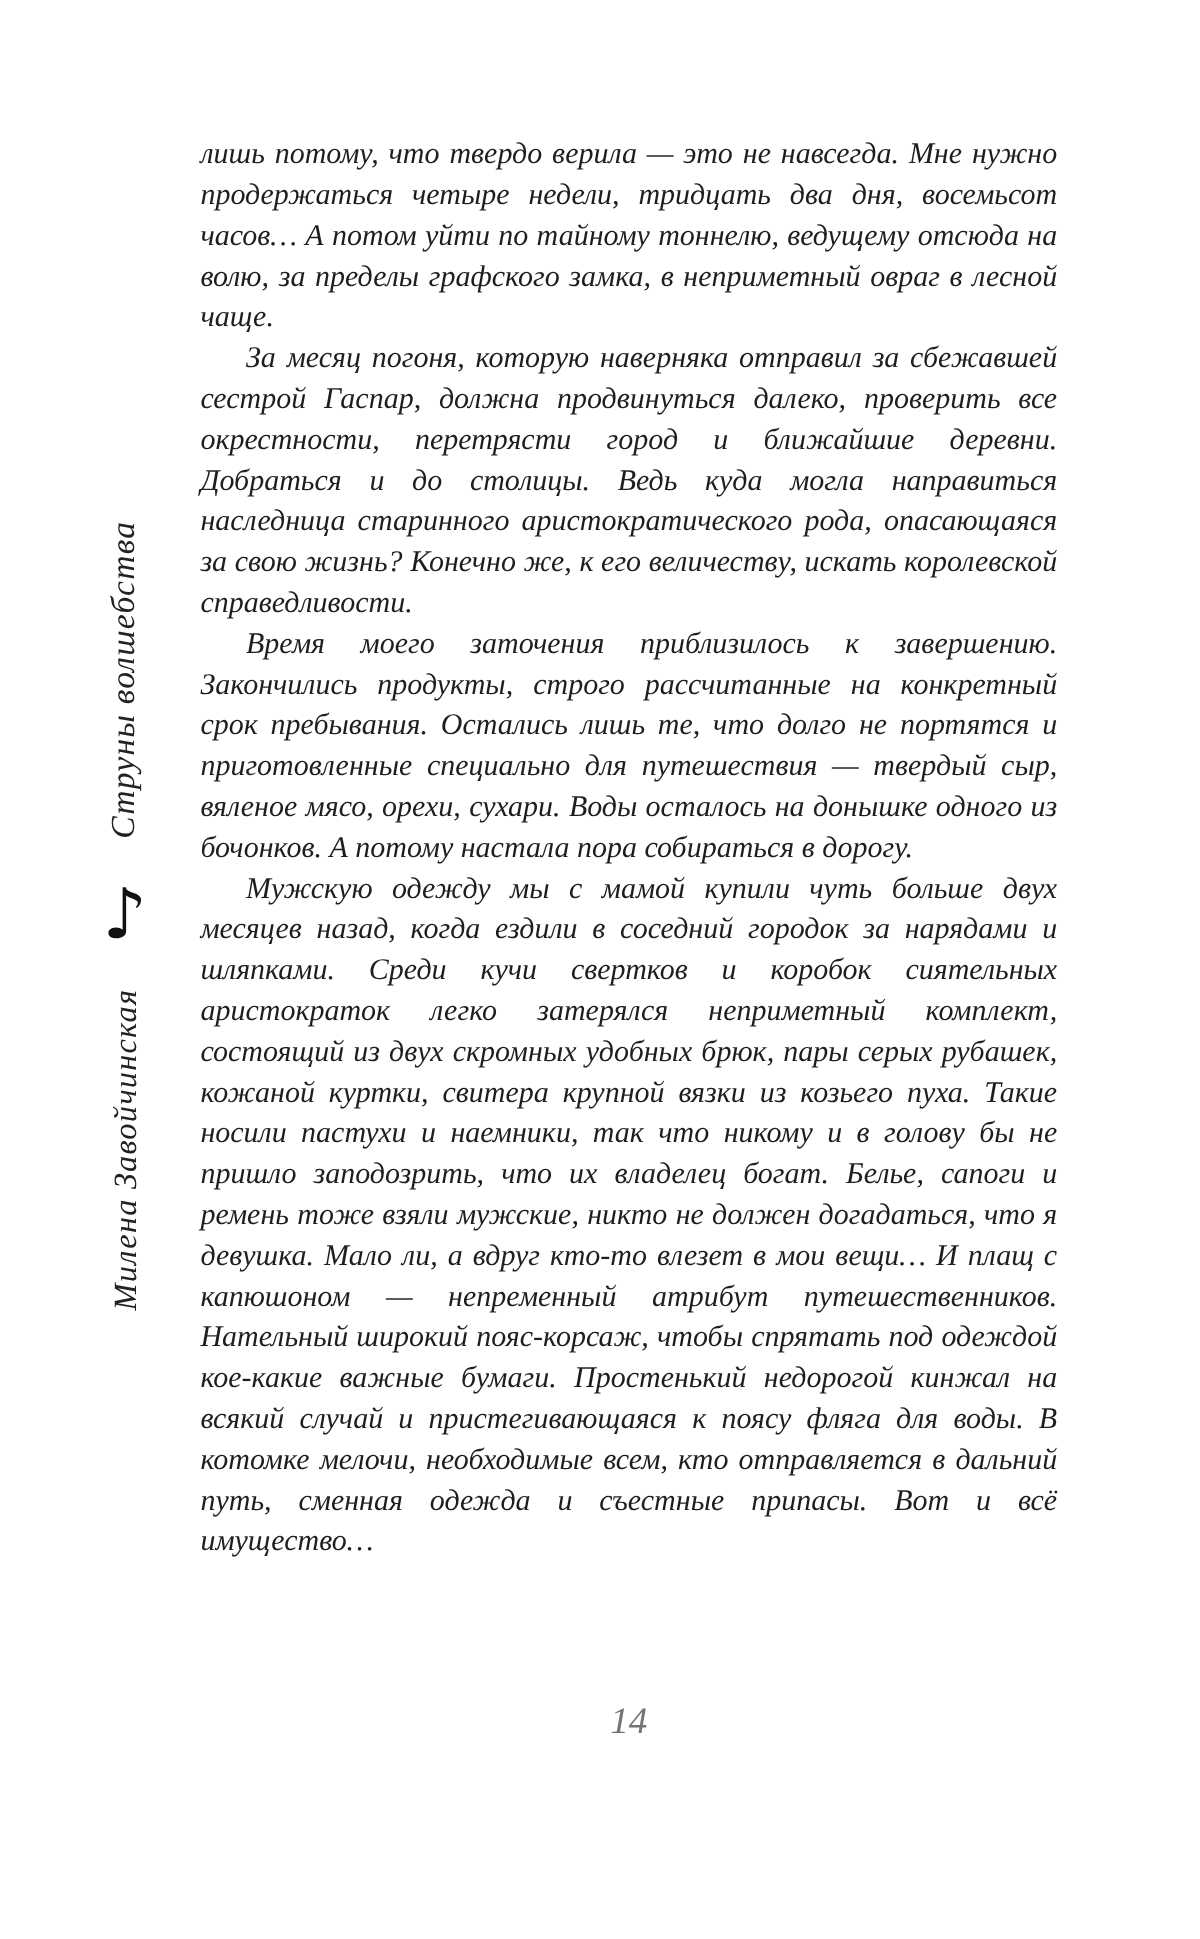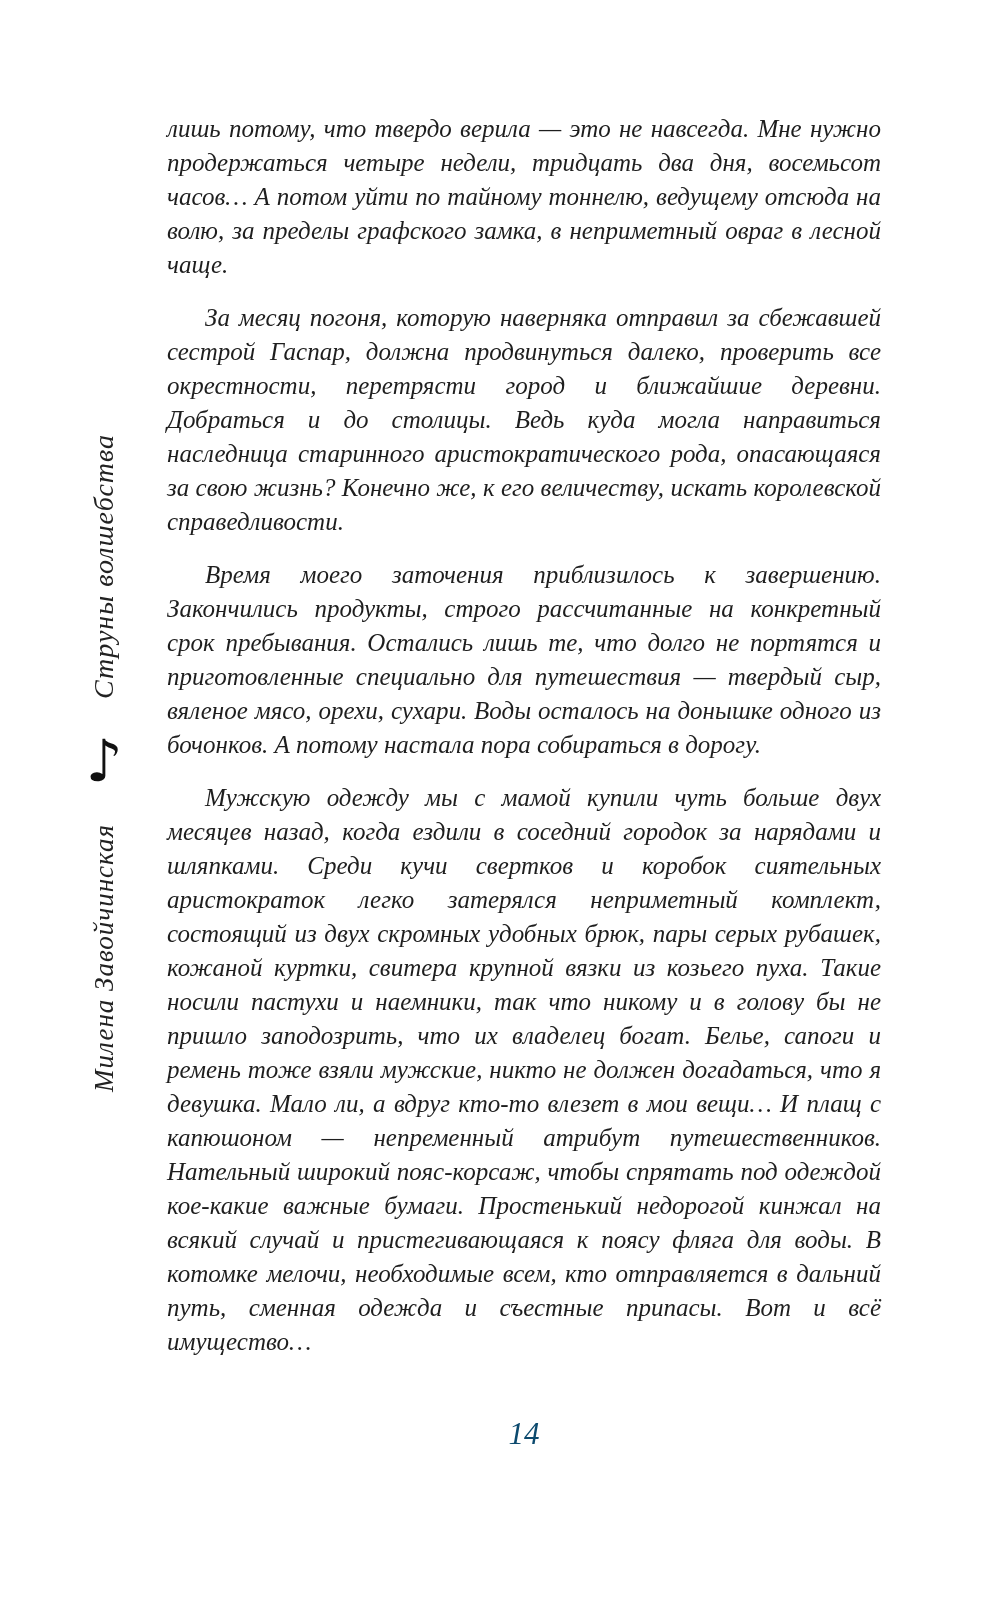--- a/index.html
+++ b/index.html
@@ -56,32 +56,32 @@
     left: 167px;
     top: 112px;
     width: 714px;
     font-size: 25px;
     line-height: 34px;
     text-align: justify;
     font-style: italic;
     color: #1e1e1e;
   }
   .body-text p { margin: 0; }
-  .body-text p.indent { text-indent: 38px; margin-top: 19px; }
+  .body-text p.indent { text-indent: 38px; }
   .body-text p.gap { }
   
   .page-number {
     position: absolute;
     left: 167px;
     top: 1416px;
     width: 714px;
     text-align: center;
     font-size: 31px;
     font-style: italic;
-    color: #0c4a6e;
+    color: #737373;
   }
 </style>
 </head>
 <body>
 
 <div class="page">
 
   <div class="spine">
     <span class="author">Милена Завойчинская</span>
     <span class="note">♪</span>

